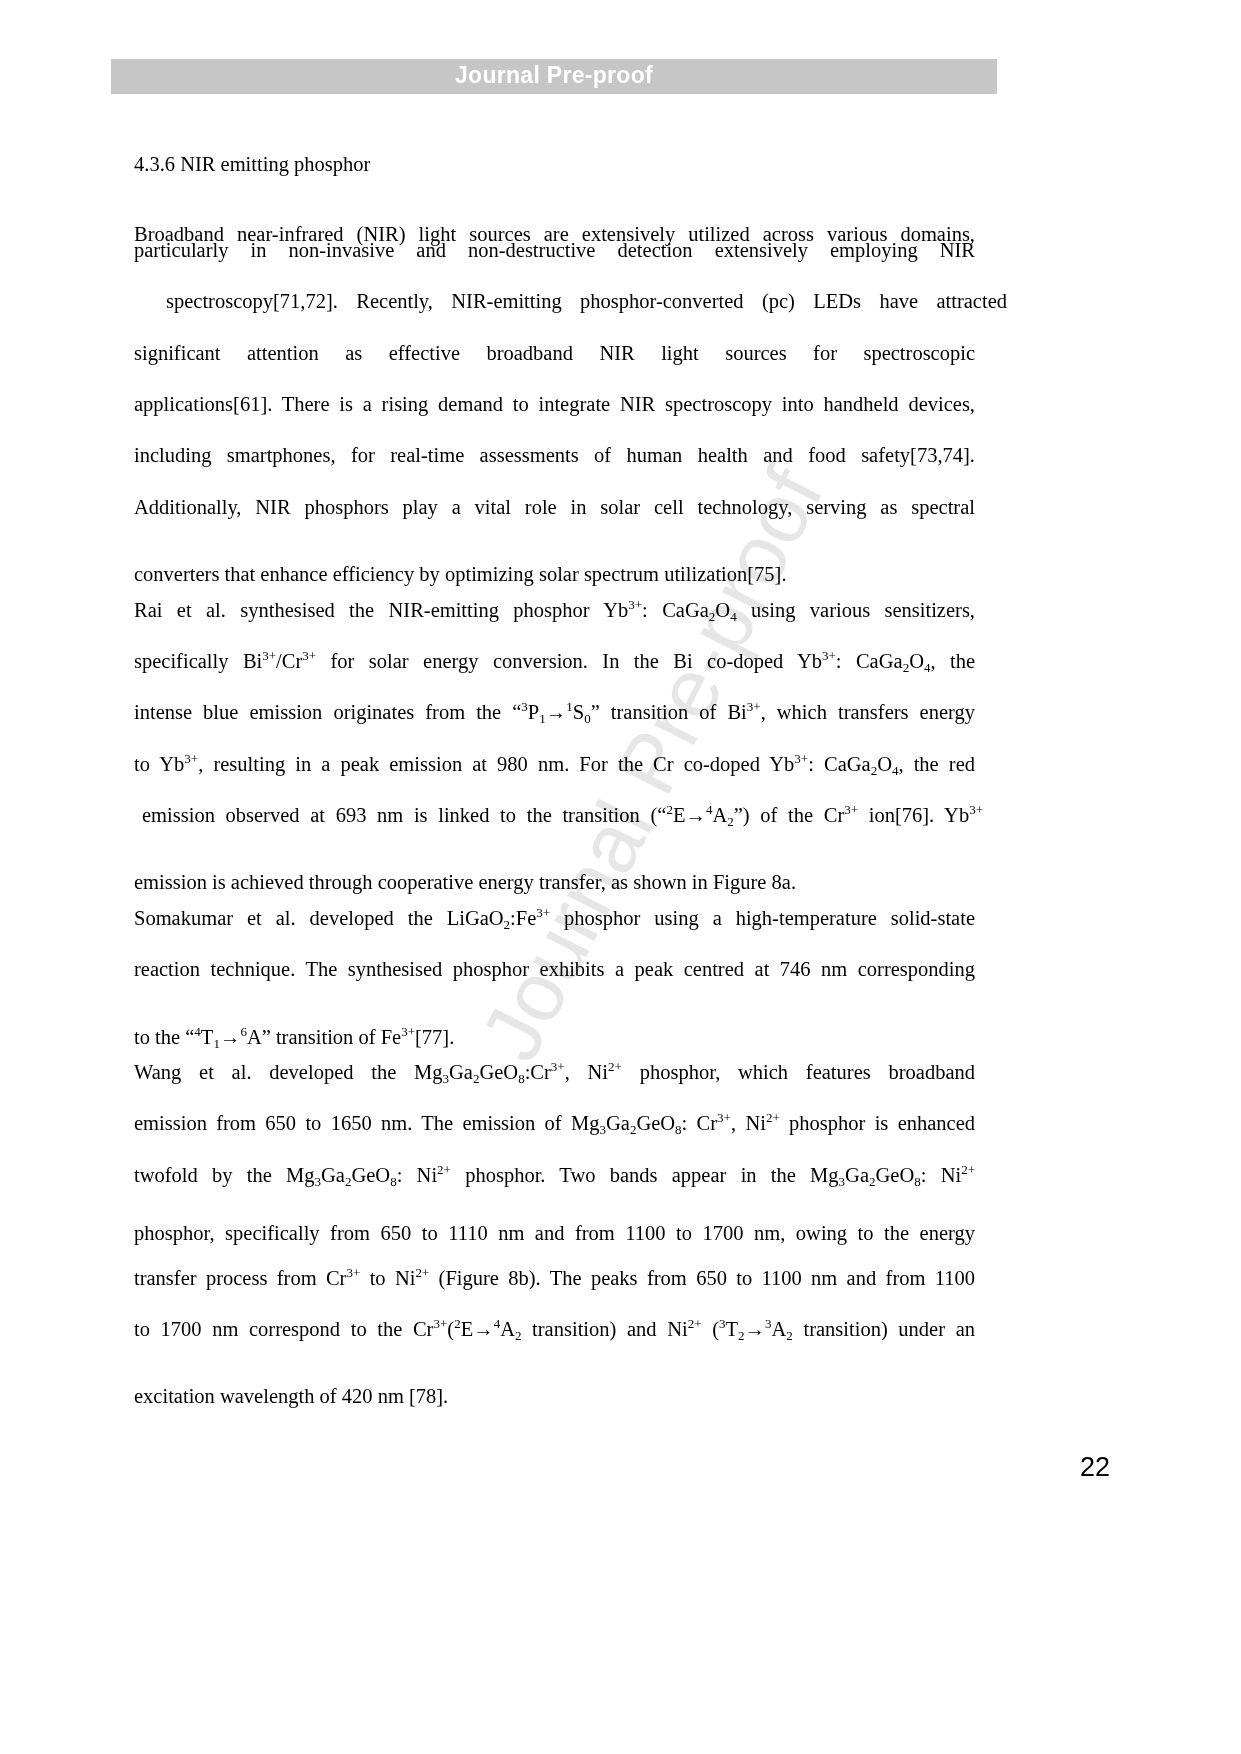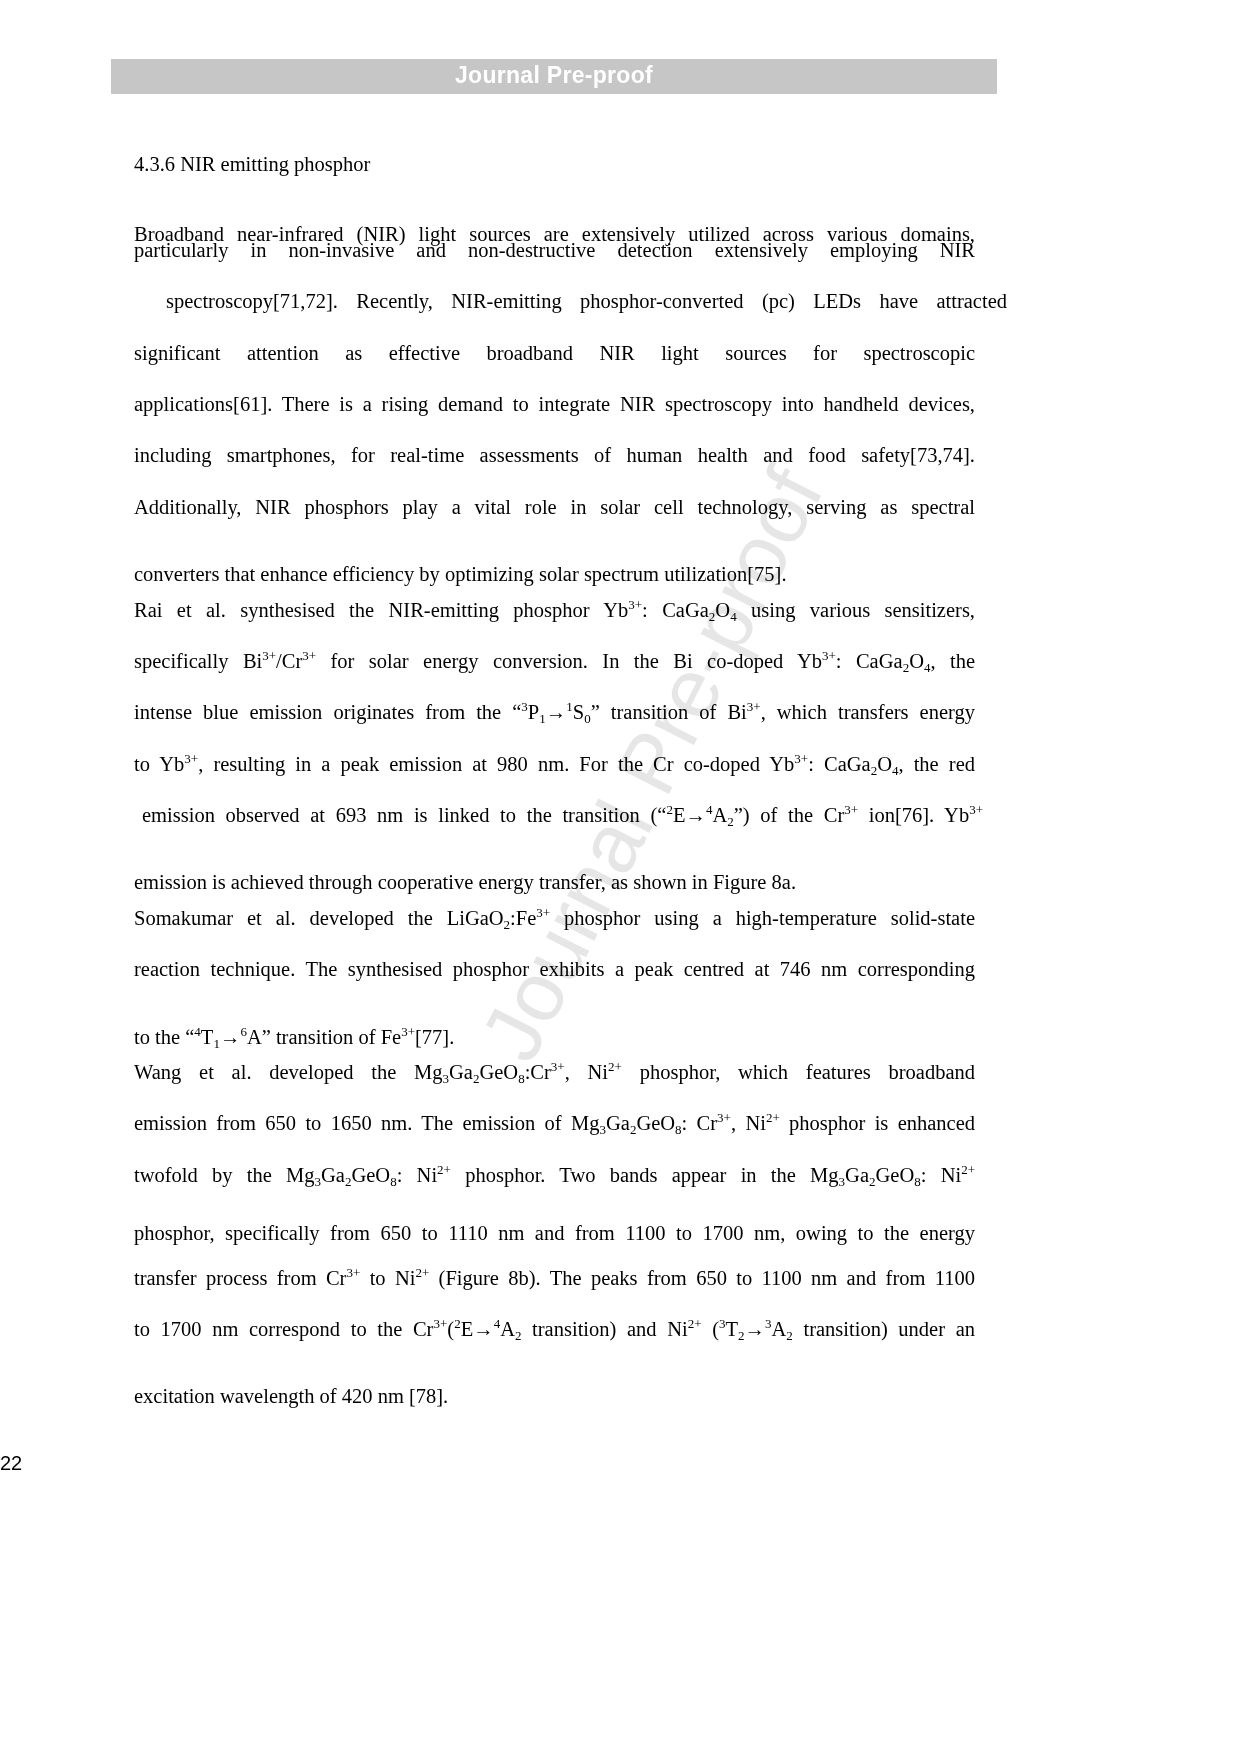--- a/index.html
+++ b/index.html
@@ -13,22 +13,22 @@
   .watermark { position: absolute; left: 330px; top: 720px; width: 640px; text-align: center;
                transform: rotate(-63deg); transform-origin: center center;
                font-family: "Liberation Sans", "DejaVu Sans", sans-serif; font-size: 84px;
                color: #e6e6e6; white-space: nowrap; z-index: 0; pointer-events: none; }
   .text-line { position: absolute; left: 134px; width: 841px; font-size: 20.5px; line-height: 26px;
                white-space: nowrap; z-index: 1; }
   .text-line.justify { text-align: justify; text-align-last: justify; }
   .text-line.left { text-align: left; margin-top: 16px; }
   .text-line sup { font-size: 13px; vertical-align: 0; position: relative; top: -8px; line-height: 0; }
   .text-line sub { font-size: 13px; vertical-align: 0; position: relative; top: 4px; line-height: 0; }
-  .page-number { position: absolute; left: 0; width: 1110px; top: 1452px; text-align: left;
-                 font-family: "Liberation Sans", "DejaVu Sans", sans-serif; font-size: 20px; }
+  .page-number { position: absolute; left: 0; width: 1110px; top: 1452px; text-align: right;
+                 font-family: "Liberation Sans", "DejaVu Sans", sans-serif; font-size: 27px; }
 </style>
 </head>
 <body>
 
 <div class="header-bar">
   <div class="header-title">Journal Pre-proof</div>
 </div>
 
 <div class="watermark">Journal Pre-proof</div>
 

